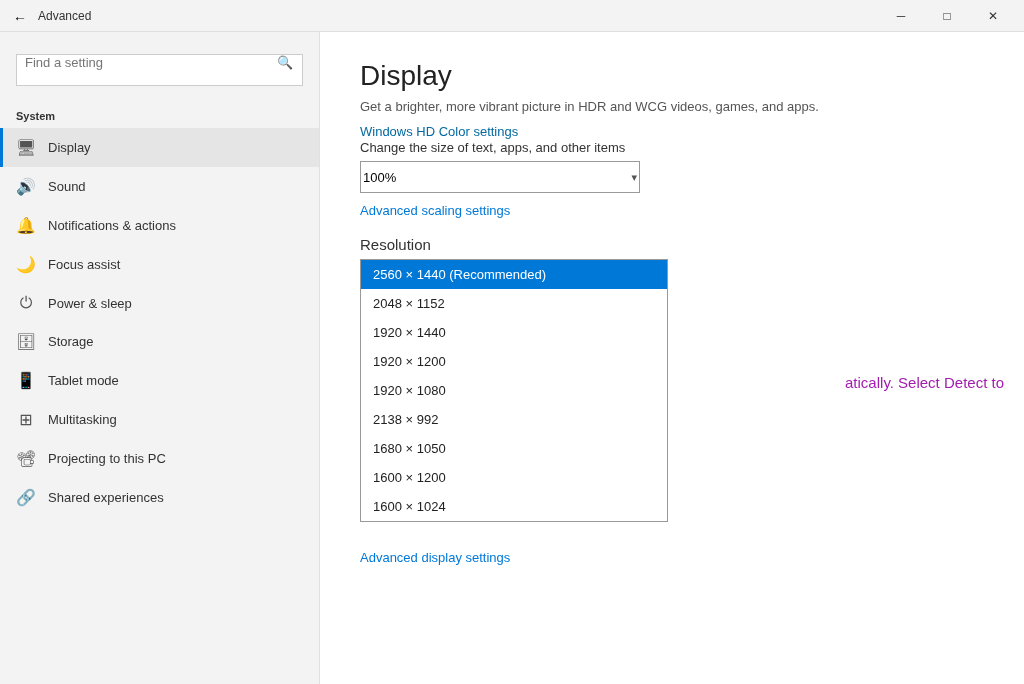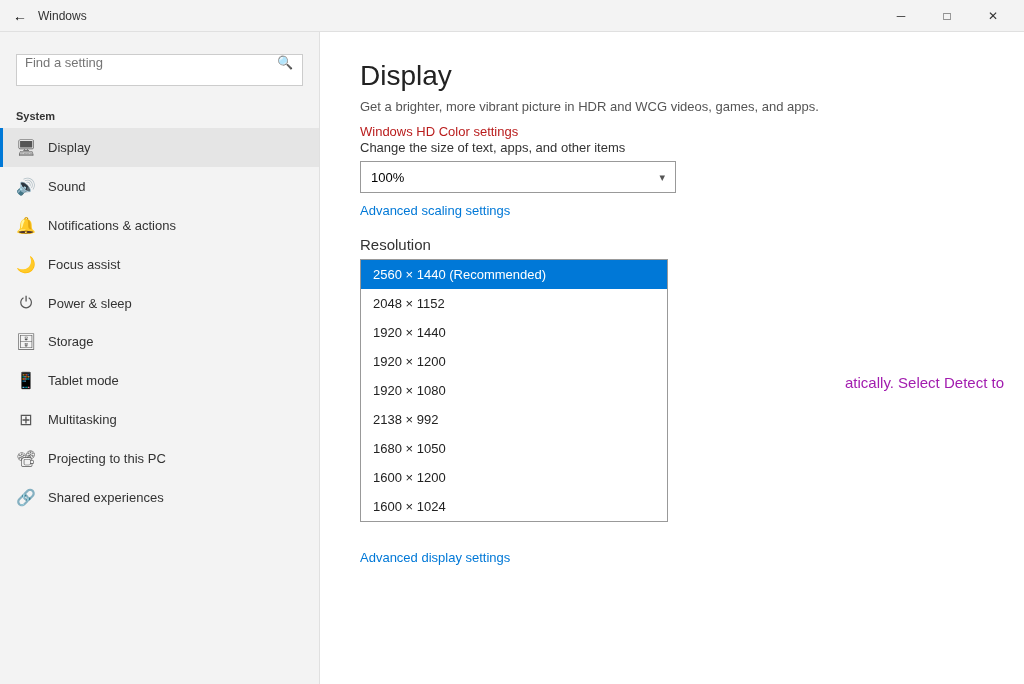--- a/index.html
+++ b/index.html
@@ -150,21 +150,21 @@
     }
     .page-desc {
       font-size: 13px;
       color: #555;
       margin-bottom: 6px;
       max-width: 500px;
       line-height: 1.4;
     }
     .link-text {
       font-size: 13px;
-      color: #b91c1c;
+      color: #0369a1;
       cursor: pointer;
       text-decoration: none;
       display: inline-block;
     }
 
     .section-title {
       font-size: 18px;
       font-weight: 400;
       color: #222;
       margin-bottom: 14px;
@@ -175,23 +175,23 @@
       margin-bottom: 6px;
     }
 
     
     .dropdown-select {
       display: flex;
       align-items: center;
       justify-content: space-between;
       border: 1px solid #999;
       background: #fff;
-      width: 316px;
+      width: 280px;
       height: 32px;
-      padding: 0 10px;
+      padding: 0 2px;
       cursor: pointer;
       font-size: 13px;
       margin-bottom: 8px;
     }
     .dropdown-arrow { font-size: 11px; color: #555; }
 
     .advanced-link {
       font-size: 13px;
       color: #0078d7;
       cursor: pointer;
@@ -251,21 +251,21 @@
       display: inline-block;
     }
   </style>
 </head>
 <body>
 
 <div class="title-bar">
   <div class="title-bar-back">
     <span>←</span>
   </div>
-  <span class="title-bar-title">Windows</span>
+  <span class="title-bar-title">Advanced</span>
   <div class="title-bar-controls">
     <div class="title-btn">
       <span>─</span>
     </div>
     <div class="title-btn">
       <span>□</span>
     </div>
     <div class="title-btn close">
       <span>✕</span>
     </div>

